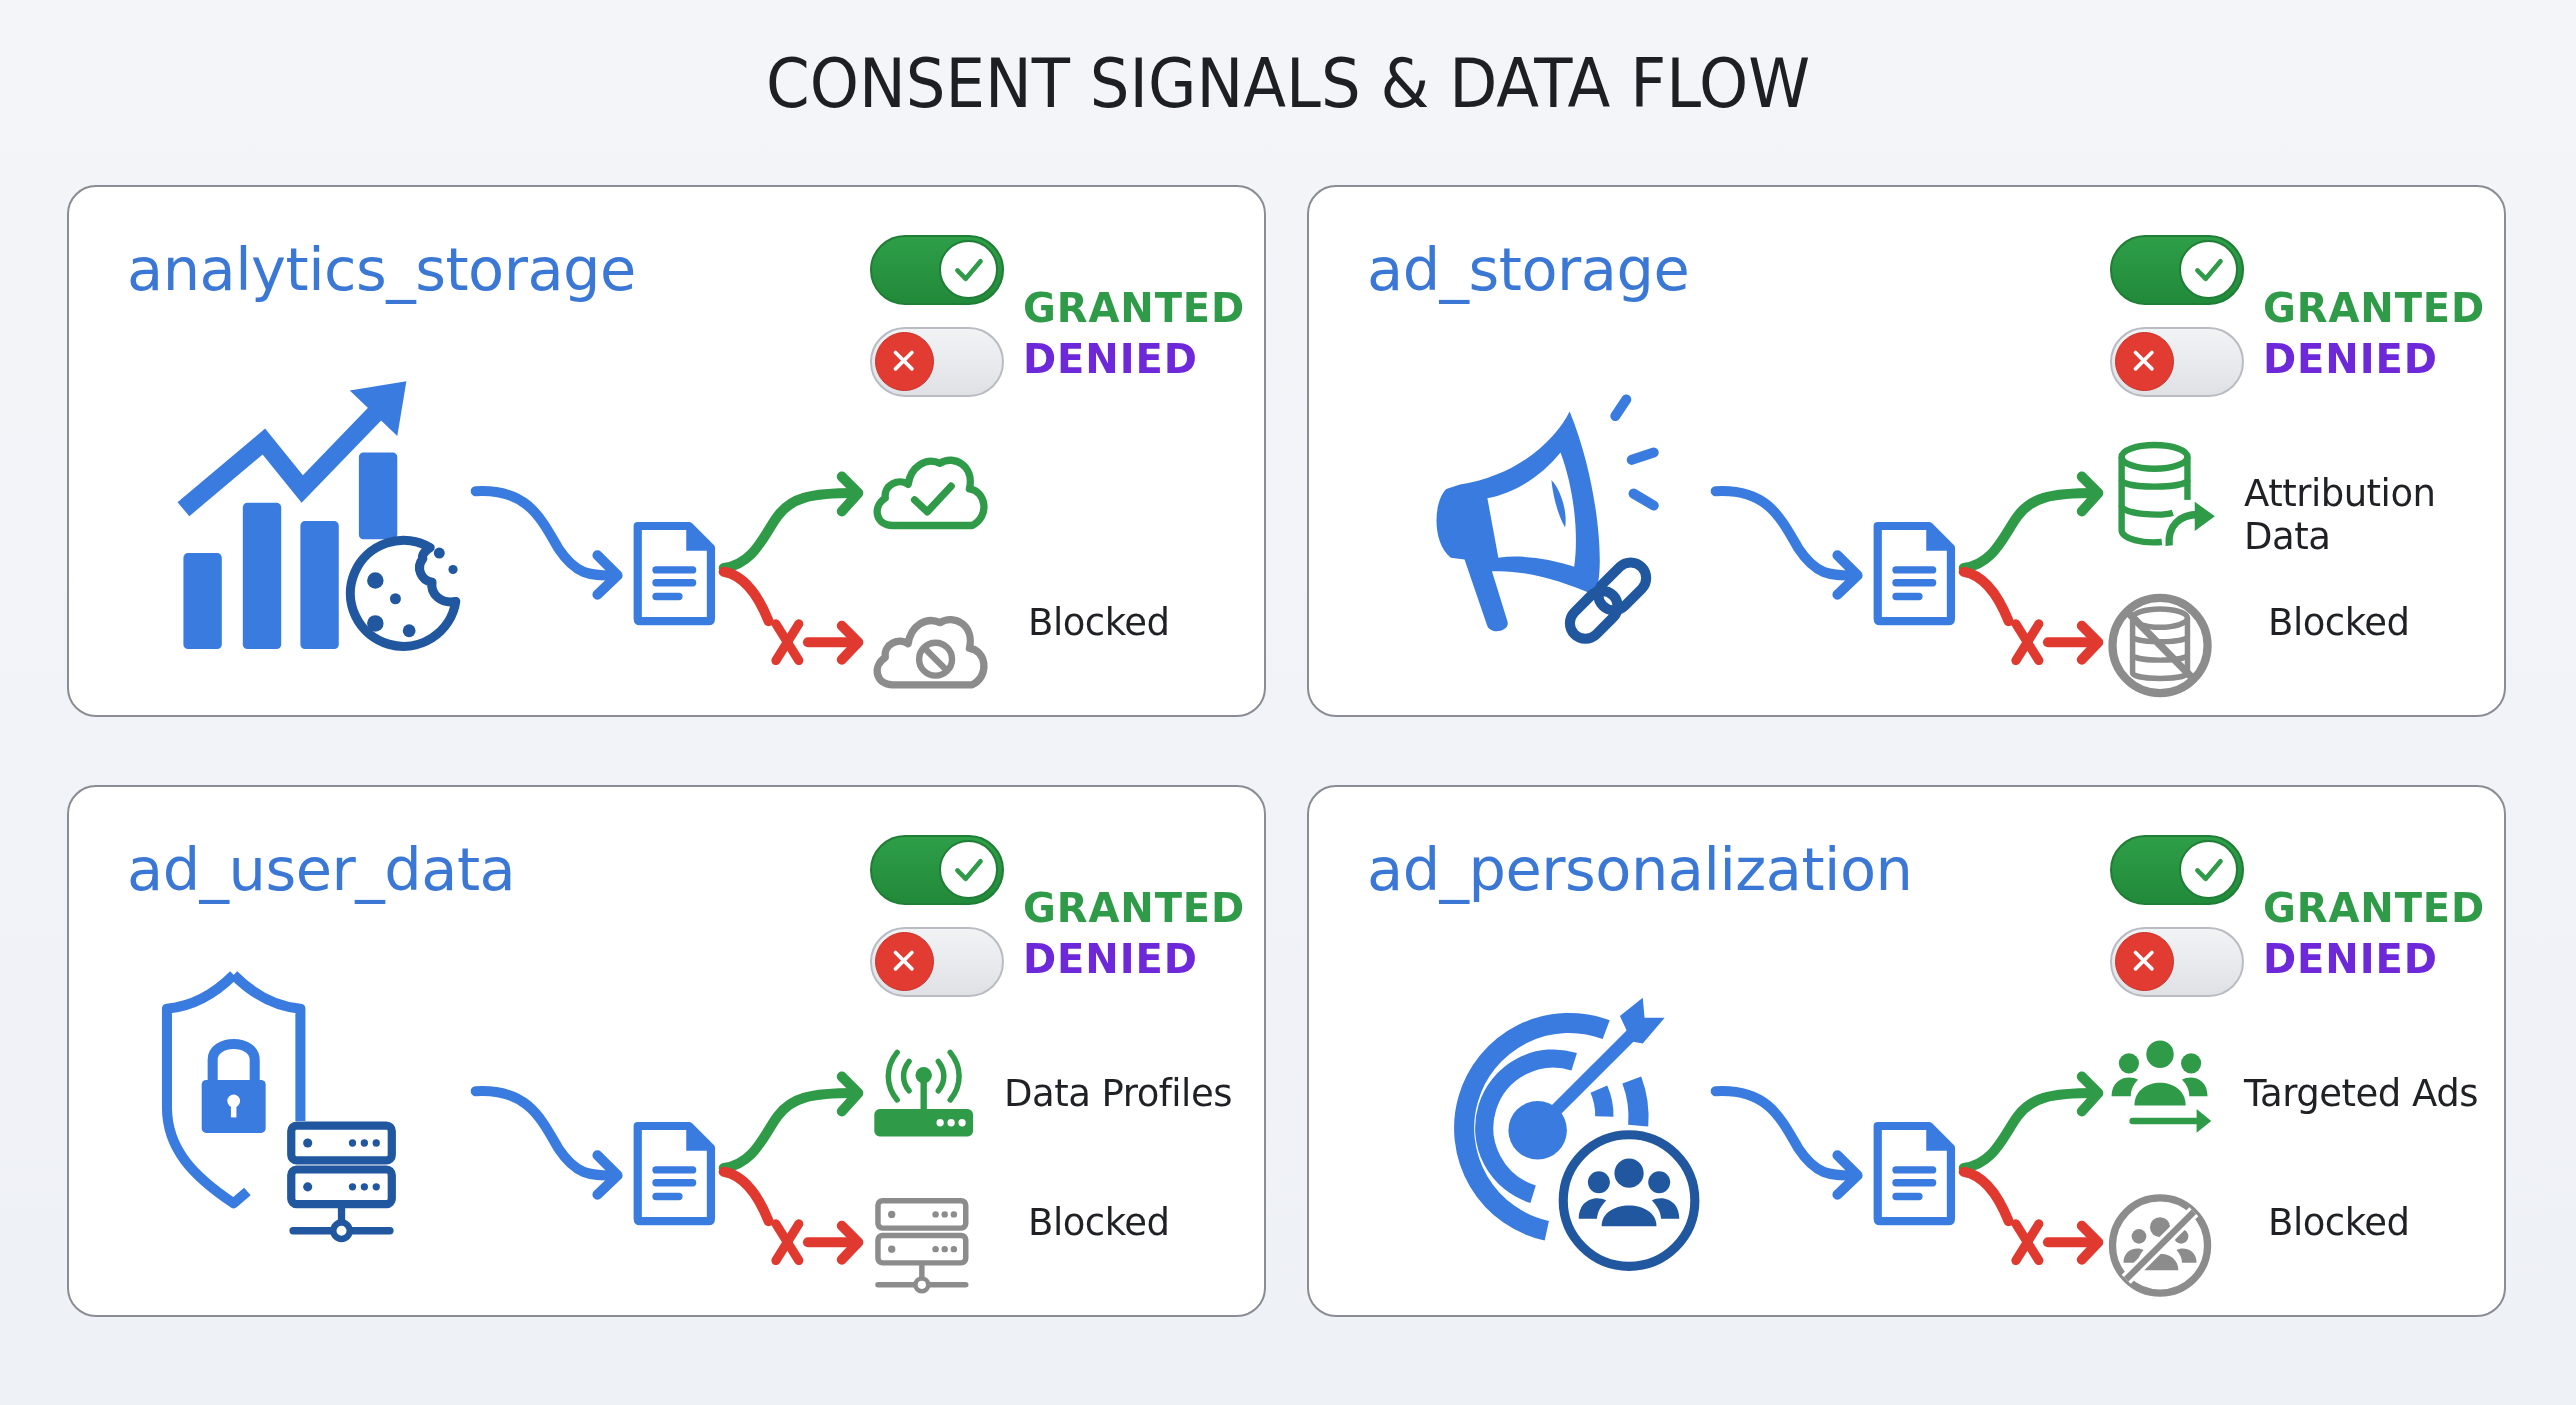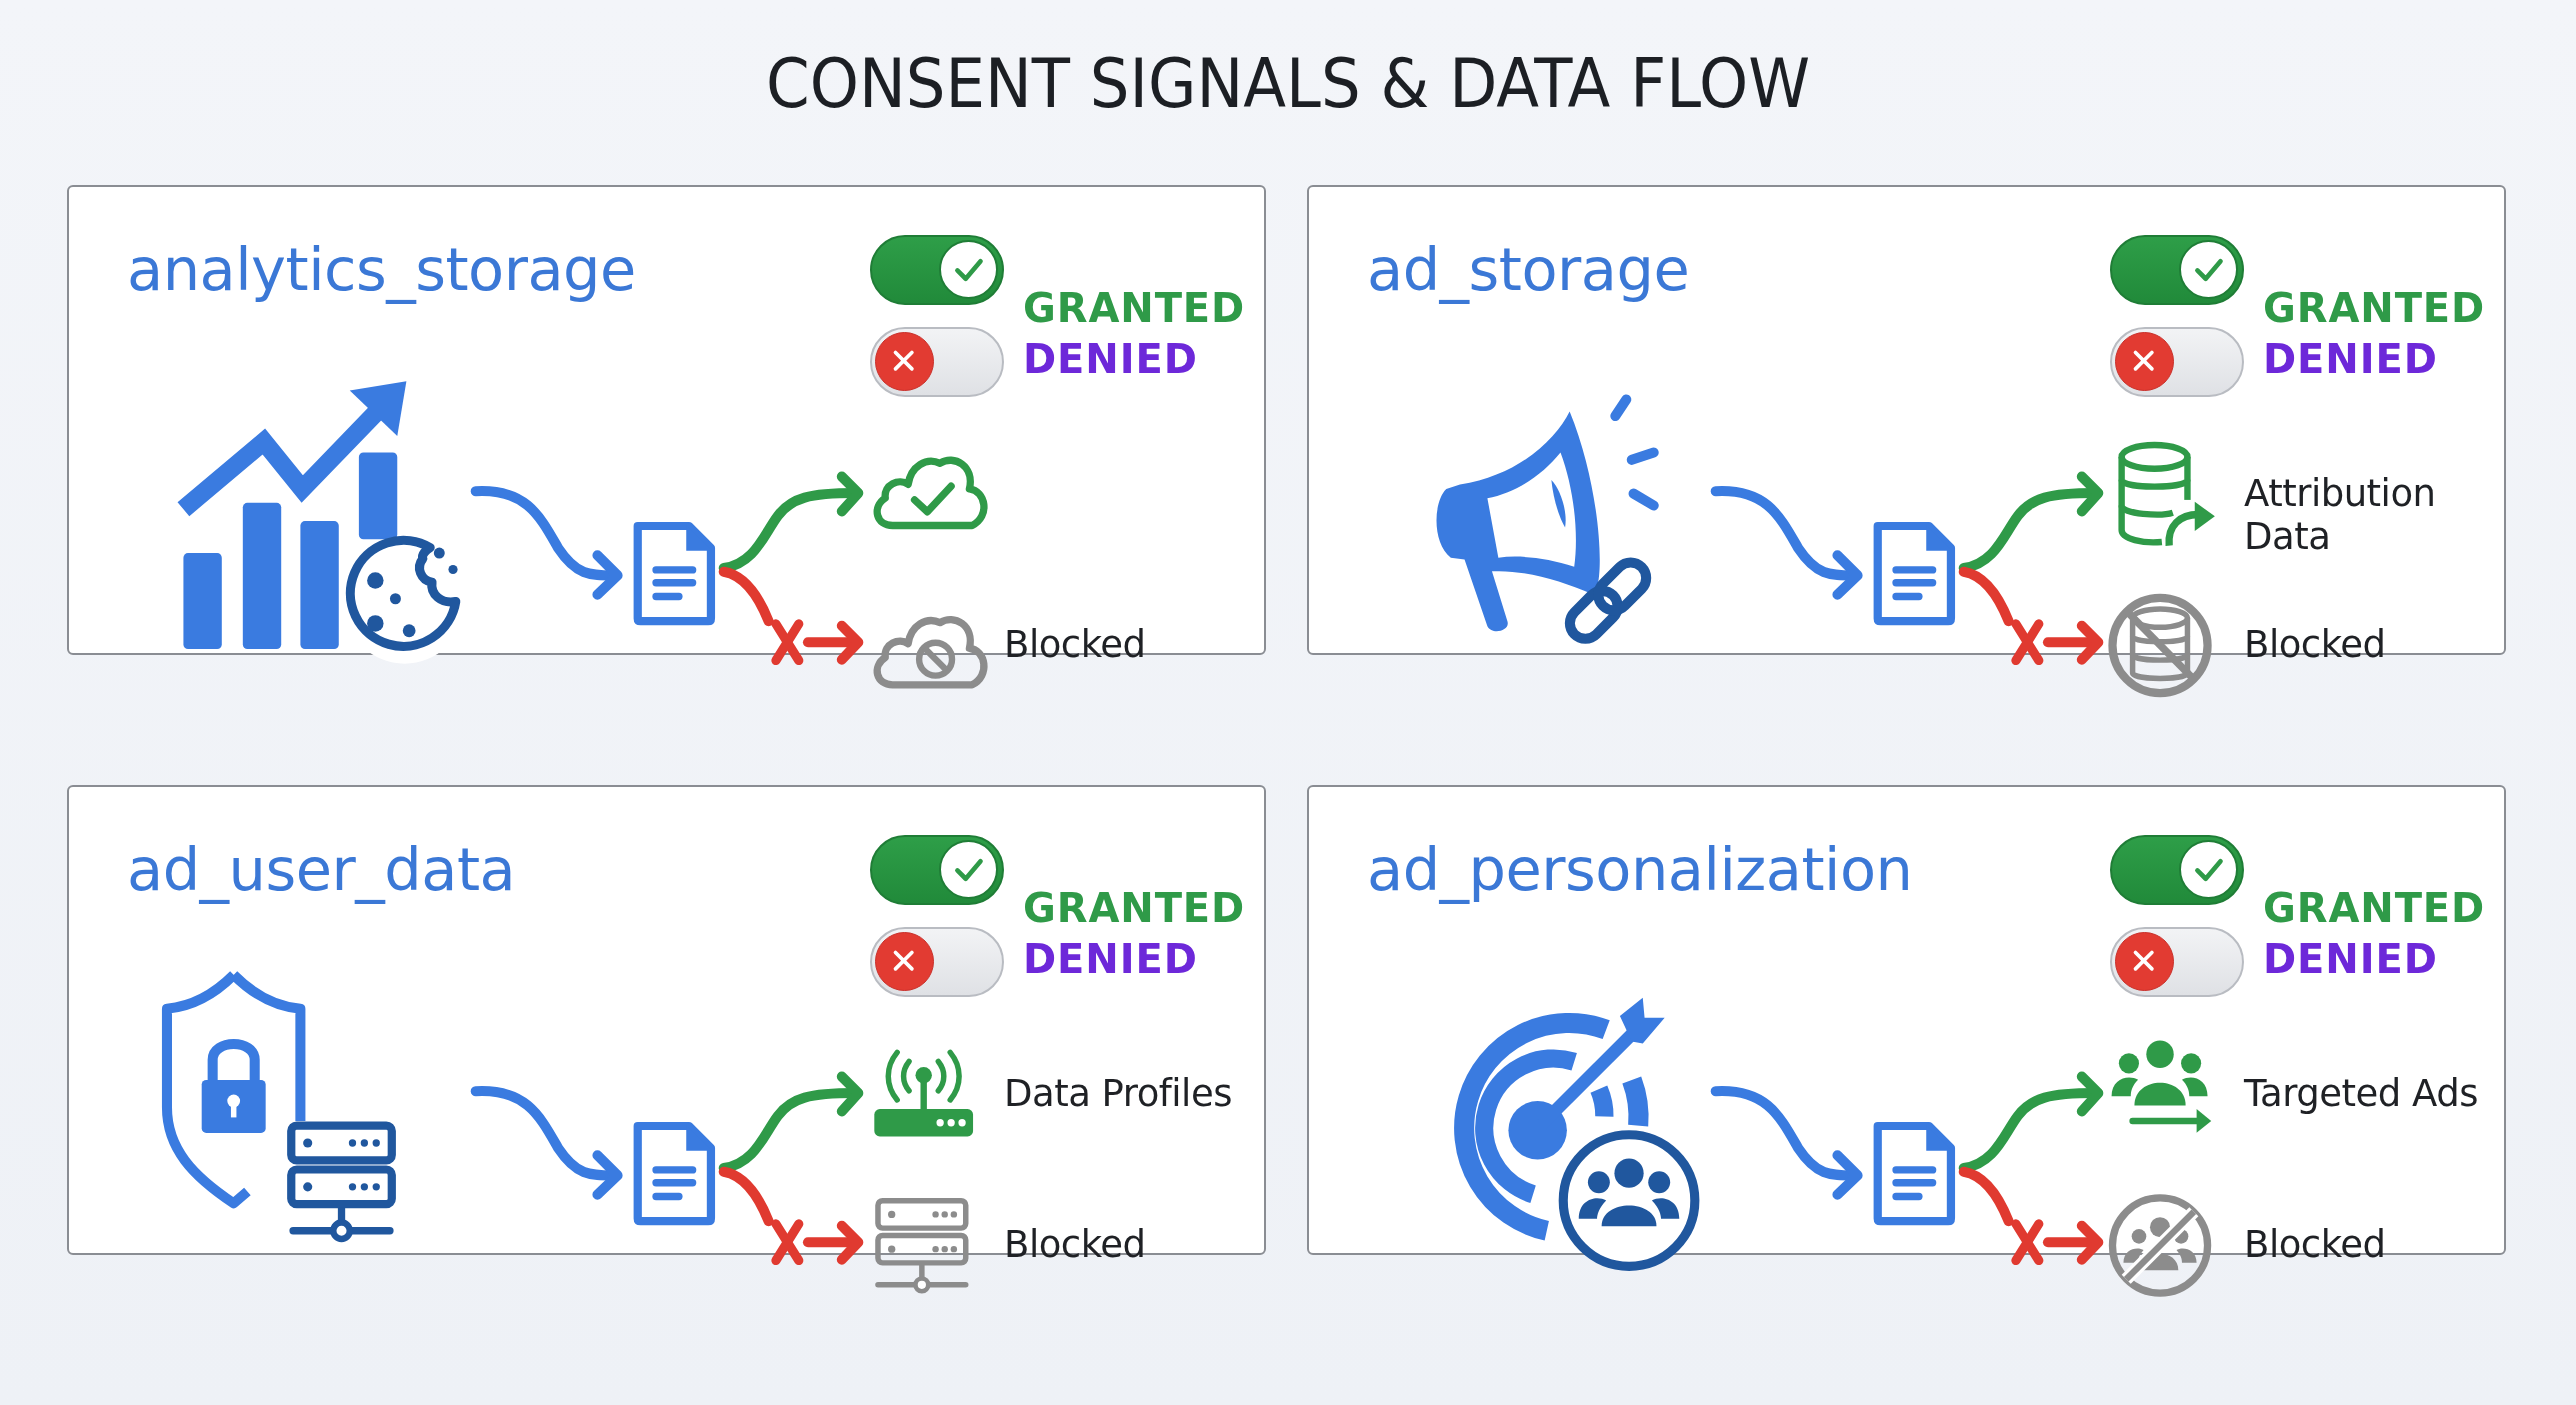--- a/index.html
+++ b/index.html
@@ -10,23 +10,23 @@
     position: relative;
   }
   .page-title {
     position: absolute; left: 0; top: 44px; width: 2576px;
     text-align: center; font-size: 68px; color: #1c1f24;
     letter-spacing: 0px; font-weight: 400;
     font-family: "DejaVu Sans", "Liberation Sans", sans-serif;
     transform: scaleX(0.92);
   }
   .card {
-    position: absolute; width: 1199px; height: 470px;
+    position: absolute; width: 1199px; height: 532px;
     background: #ffffff; border: 2.7px solid #8a8d93;
-    border-radius: 6px; box-sizing: border-box;
+    border-radius: 29px; box-sizing: border-box;
   }
   #card-0 { left: 67px;  top: 185px; }
   #card-1 { left: 1307px; top: 185px; }
   #card-2 { left: 67px;  top: 785px; }
   #card-3 { left: 1307px; top: 785px; }
 
   .card-title {
     position: absolute; left: 58px; top: 48px;
     font-size: 59px; color: #3b78d6; font-weight: 400;
     font-family: "DejaVu Sans", "Liberation Sans", sans-serif;
@@ -54,21 +54,21 @@
   .main-icon { position: absolute; left: 87px; top: 165px; width: 329px; height: 329px; }
   .flow { position: absolute; left: 393px; top: 274px; width: 421px; height: 238px; }
   .result-icon { position: absolute; left: 798px; width: 128px; height: 119px; }
   .result-icon.ok { top: 247px; }
   .result-icon.blocked { top: 399px; }
   .result-label {
     position: absolute; left: 935px; font-size: 37px; color: #1f2125;
     font-family: "DejaVu Sans", "Liberation Sans", sans-serif; letter-spacing: -0.5px;
   }
   .result-label.ok { top: 285px; }
-  .result-label.blocked { top: 436px; }
+  .result-label.blocked { top: 414px; margin-left: 24px; }
   svg { overflow: visible; }
 </style>
 </head>
 <body>
 
 <div class="page-title">CONSENT SIGNALS &amp; DATA FLOW</div>
 
 <svg width="0" height="0" style="position:absolute">
   <defs>
 

